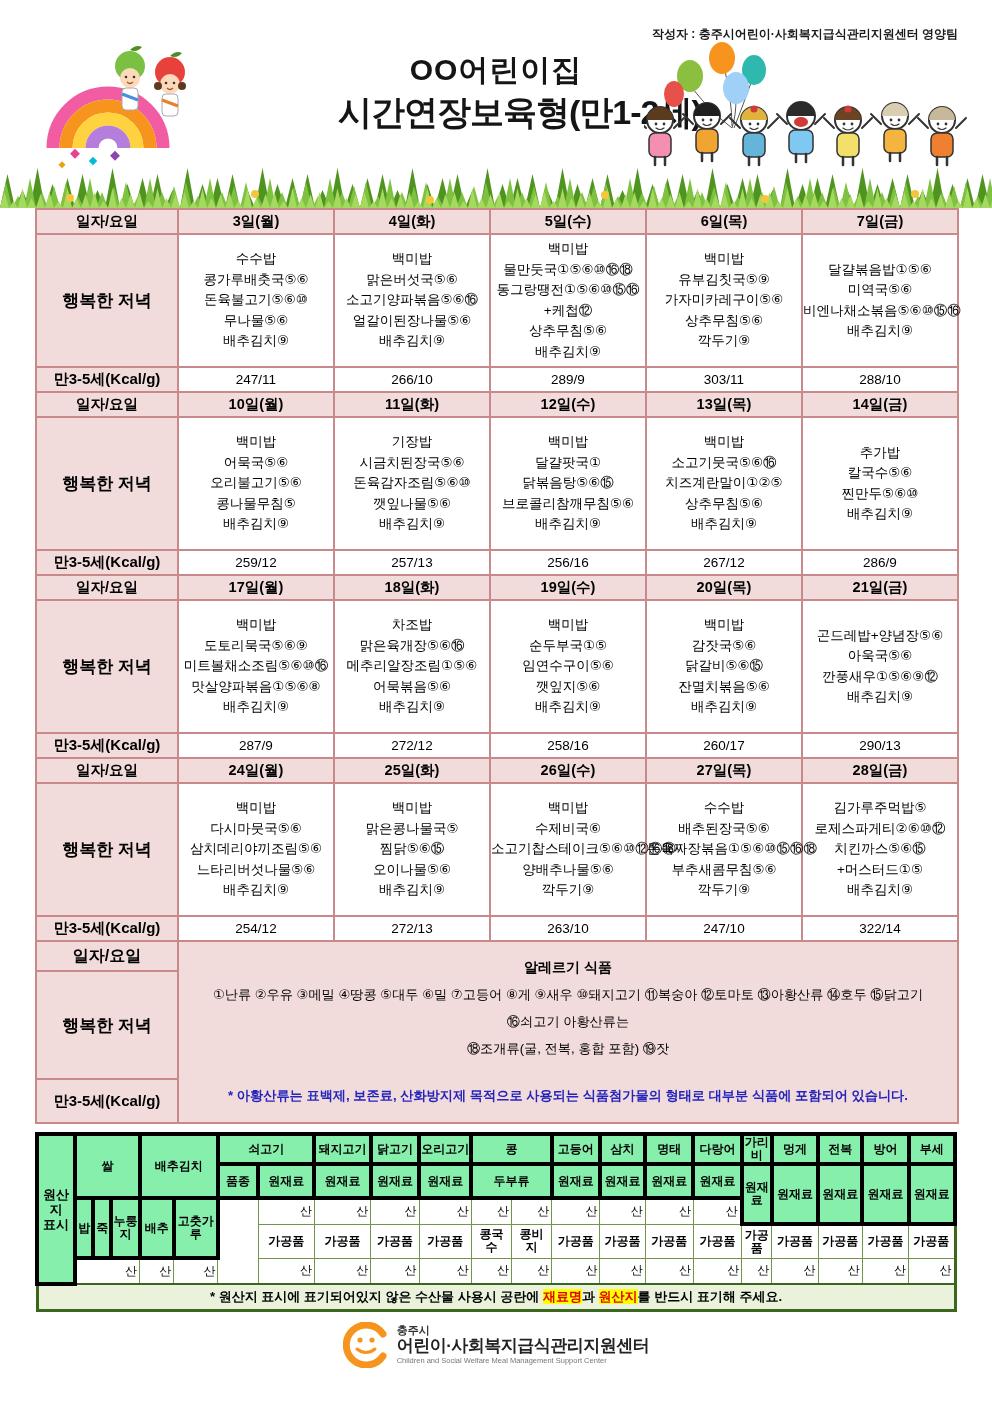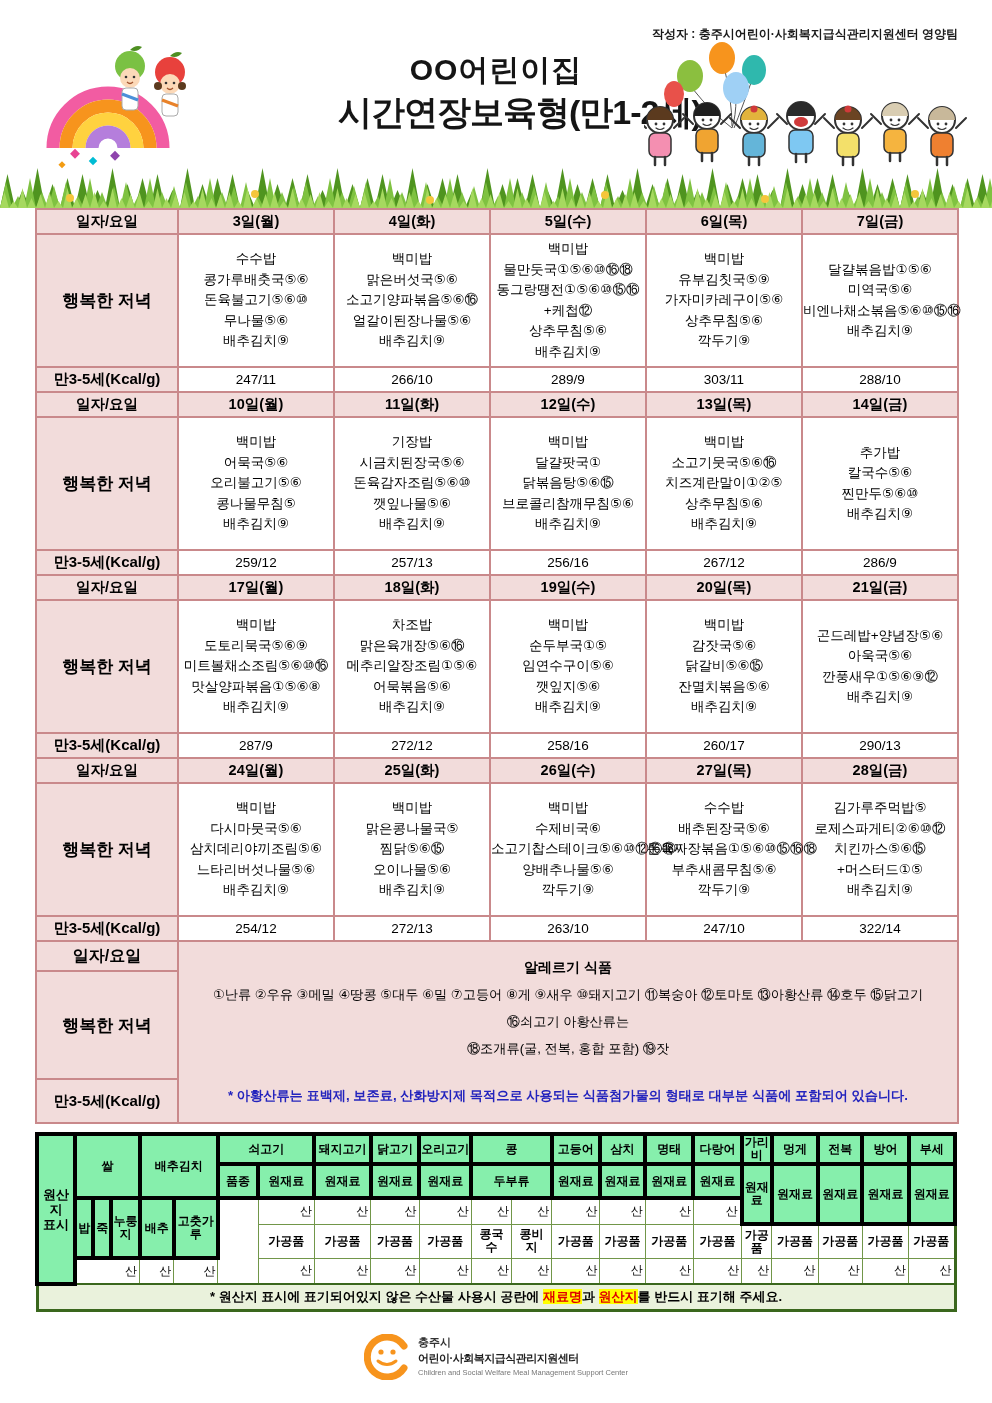--- a/index.html
+++ b/index.html
@@ -51,23 +51,23 @@
   td.proc-cell{text-align:center;font-weight:bold;word-break:break-all;line-height:13px;}
   .corner-cell div{font-size:13px;font-weight:bold;line-height:15px;}
   tr.o-r1{height:28px;} tr.o-r2{height:34px;} tr.o-r3{height:26px;}
   tr.o-r4{height:34px;} tr.o-r5{height:26px;} tr.o-r6{height:26px;}
   tr.o-r6 td{background:#eaf2dc;border-top:2.5px solid #3a671d;text-align:center;font-size:13px;font-weight:bold;margin-top:16px;}
   .hl-red{color:#e00000;background:#ffff00;}
   
   .footer-note{margin:7px 18px 0;text-align:center;font-size:14.5px;font-weight:bold;white-space:nowrap;}
   .fn-red{color:#f00000;}
   .fn-black{color:#1a1a1a;}
-  .logo-row{display:flex;justify-content:center;align-items:center;gap:8px;margin-top:22px;}
+  .logo-row{display:flex;justify-content:center;align-items:center;gap:8px;margin-top:10px;}
   .logo-text .l-city{font-size:11px;font-weight:bold;color:#333;line-height:12px;}
-  .logo-text .l-org{font-size:11px;font-weight:bold;color:#222;line-height:20px;letter-spacing:-0.5px;}
+  .logo-text .l-org{font-size:17px;font-weight:bold;color:#222;line-height:20px;letter-spacing:-0.5px;}
   .logo-text .l-eng{font-size:7.5px;color:#777;line-height:10px;}
 </style>
 </head>
 <body>
 
 <div class="page">
 
   <div class="header-area">
     <div class="author-line">작성자 : 충주시어린이·사회복지급식관리지원센터 영양팀</div>
 

